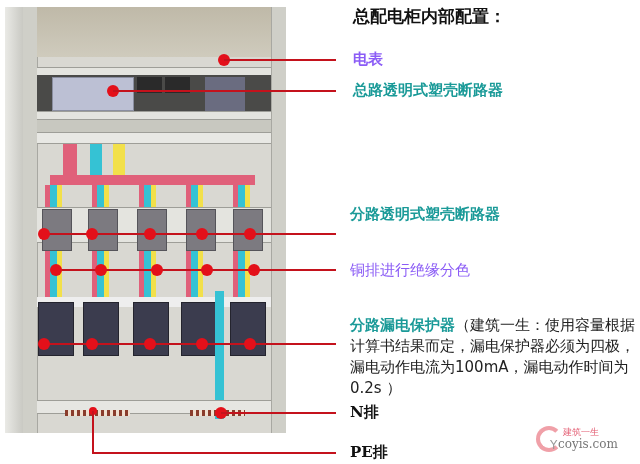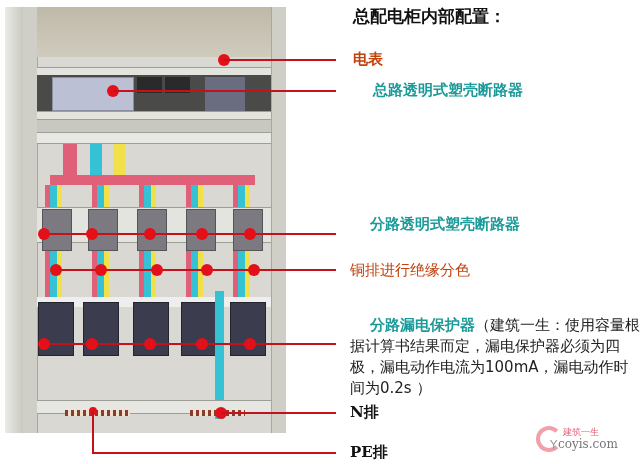--- a/index.html
+++ b/index.html
@@ -21,22 +21,22 @@
   .brk { background:#7c7a80; border:1px solid #55545a; }
   .rcd { background:#3b3c4e; border:1px solid #24242e; }
   .rcdtop { background:#eee; }
   .nbar { background:repeating-linear-gradient(90deg,#8a3c2c 0 3px,#f0e0d0 3px 6px); }
   .pebar { background:repeating-linear-gradient(90deg,#8a3c2c 0 3px,#f0e0d0 3px 6px); }
   .dot { position:absolute; width:12px; height:12px; border-radius:50%; background:#e3101a; margin:-6px 0 0 -6px; }
   .line { position:absolute; height:2px; background:#c4121c; }
   .vline { position:absolute; width:2px; background:#c4121c; }
   .label { position:absolute; font-size:15px; line-height:20px; white-space:nowrap; }
   .title { font-size:17px; font-weight:bold; color:#111;text-align:right; }
-  .black { color:#c2410c; }
-  .teal { color:#1a9a98; font-weight:bold;margin-left:20px; }
+  .black { color:#8b5cf6; }
+  .teal { color:#1a9a98; font-weight:bold; }
   .serif { font-family:"DejaVu Serif","Liberation Serif",serif; font-weight:bold; color:#111; }
   .para { position:absolute; left:350px; top:315px; width:290px; font-size:15px; line-height:21px; color:#222; }
   .para .teal { font-weight:bold; }
   .wm { position:absolute; left:536px; top:424px; width:100px; height:32px; }
   .wm .c { position:absolute; left:0; top:2px; width:18px; height:18px; border:4px solid #f0a0a8; border-right-color:transparent; border-radius:50%; }
   .wm .y { position:absolute; left:14px; top:14px; font-size:12px; color:#999; }
   .wm .cn { position:absolute; left:27px; top:2px; font-size:9px; color:#e35a70; }
   .wm .en { position:absolute; left:22px; top:13px; font-size:12px; color:#777; font-family:"DejaVu Serif",serif; }
 </style>
 </head>
@@ -112,21 +112,21 @@
 <div class="dot" style="left:221px;top:413px"></div>
 <div class="line" style="left:221px;top:412px;width:115px"></div>
 
 <div class="dot" style="left:93px;top:411px;width:8px;height:8px;margin:-4px 0 0 -4px"></div>
 <div class="vline" style="left:92px;top:411px;height:43px"></div>
 <div class="line" style="left:92px;top:452px;width:244px"></div>
 
 <div class="label title" style="left:353px;top:6px">总配电柜内部配置：</div>
 <div class="label black" style="left:353px;top:49px;font-weight:bold">电表</div>
 <div class="label teal" style="left:353px;top:80px">总路透明式塑壳断路器</div>
-<div class="label teal" style="left:350px;top:214px">分路透明式塑壳断路器</div>
+<div class="label teal" style="left:350px;top:204px">分路透明式塑壳断路器</div>
 <div class="label black" style="left:350px;top:260px">铜排进行绝缘分色</div>
 <div class="para"><span class="teal">分路漏电保护器</span><span>（建筑一生：使用容量根据计算书结果而定，漏电保护器必须为四极，漏电动作电流为100mA，漏电动作时间为0.2s ）</span></div>
 <div class="label serif" style="left:350px;top:402px">N排</div>
 <div class="label serif" style="left:350px;top:442px">PE排</div>
 
 <div class="wm">
   <div class="c"></div>
   <div class="y">Y</div>
   <div class="cn">建筑一生</div>
   <div class="en">coyis.com</div>

